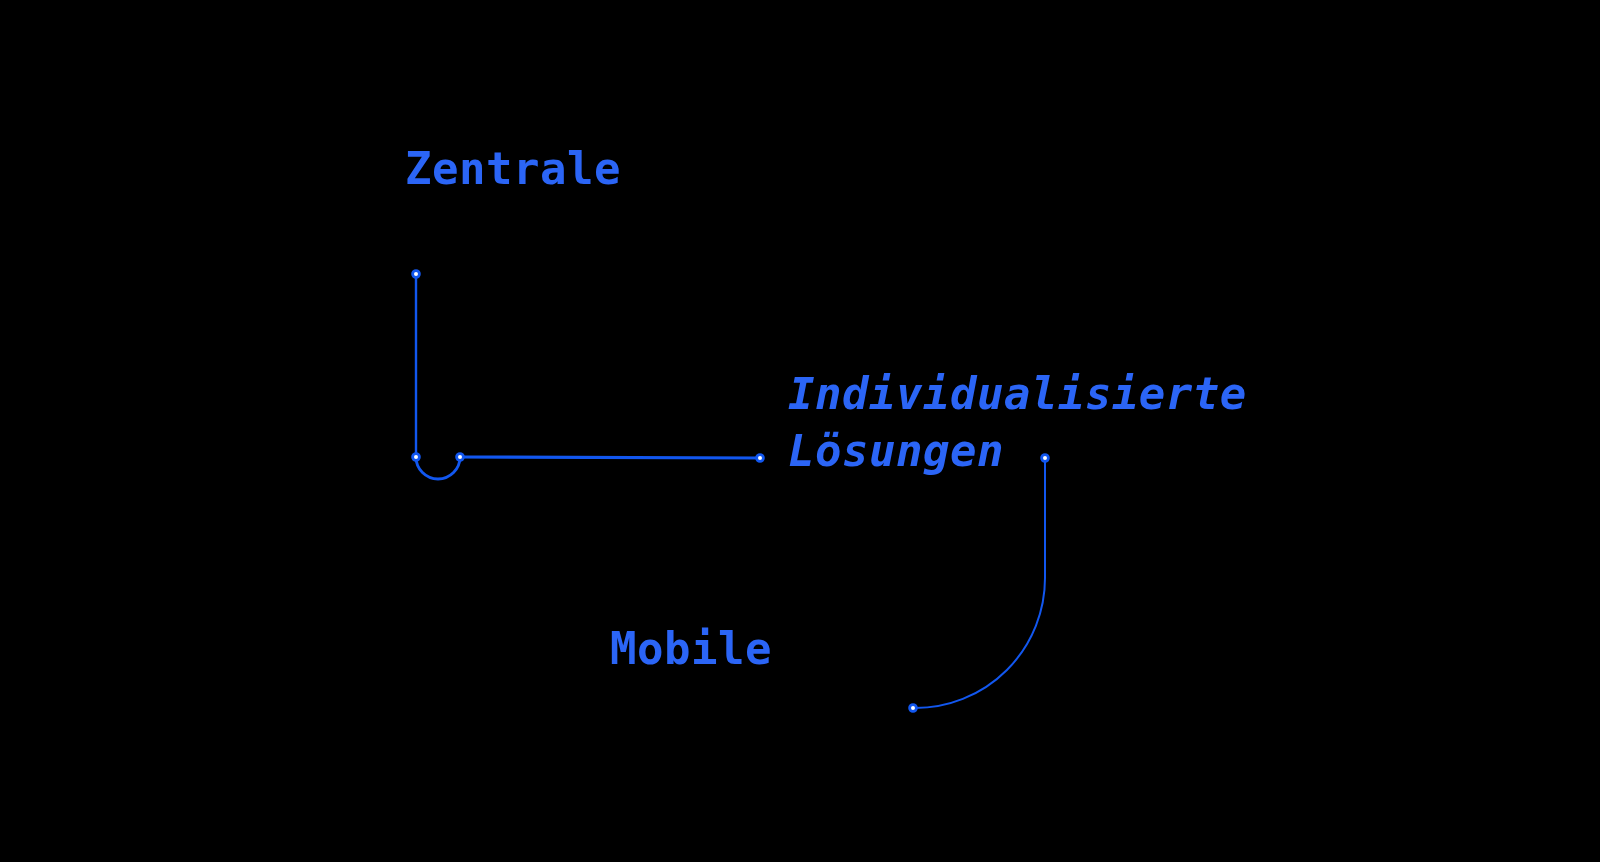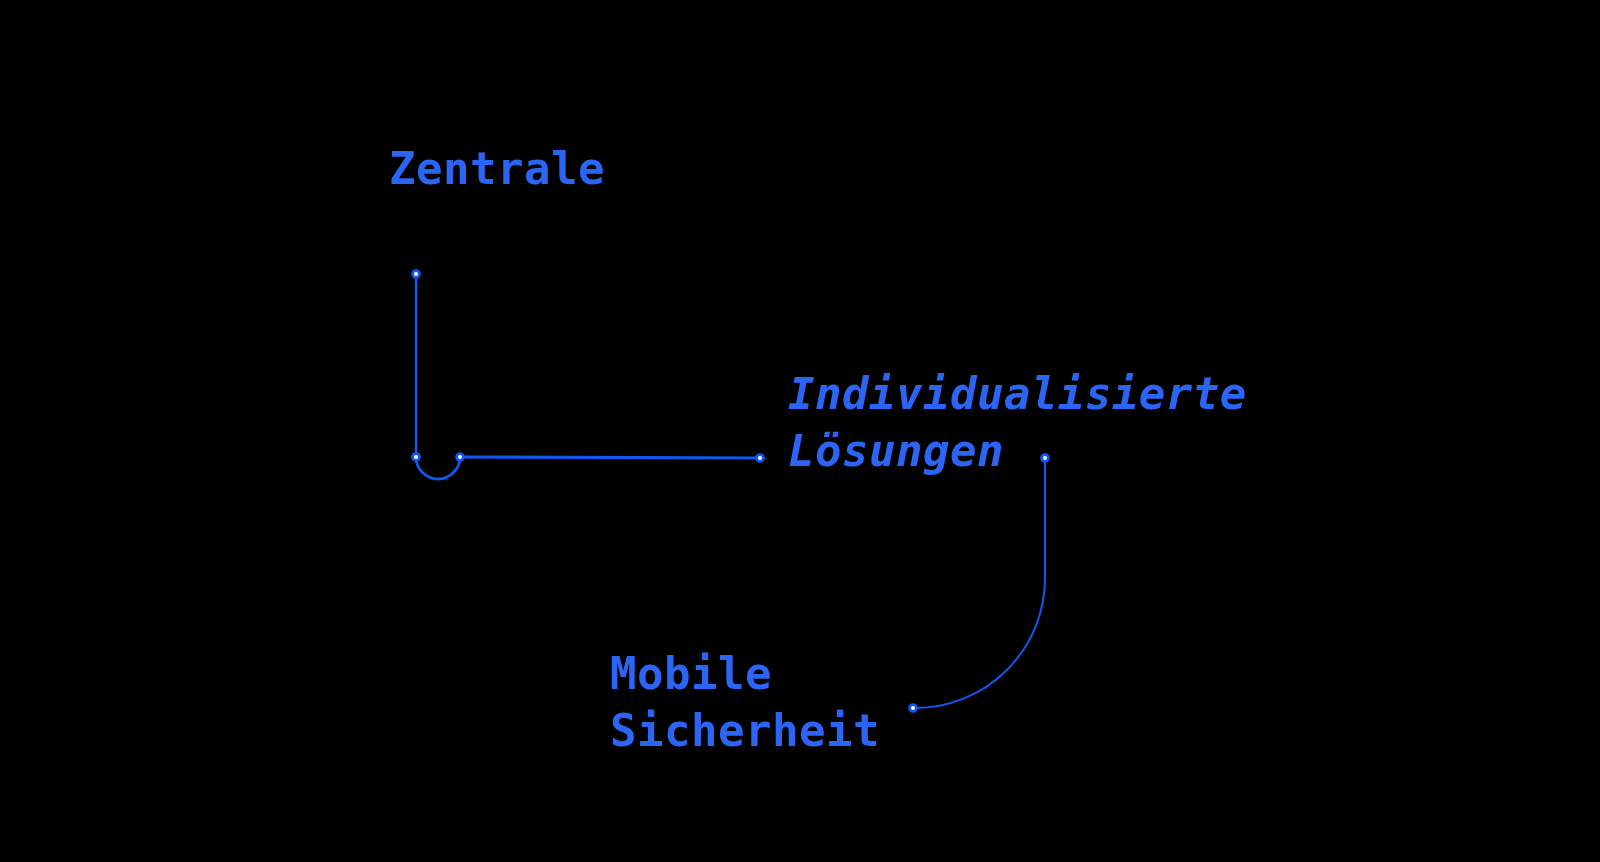--- a/index.html
+++ b/index.html
@@ -42,23 +42,23 @@
   .node-label {
     position: absolute;
     color: var(--accent-text);
     font-size: 44px;
     font-weight: bold;
     line-height: 57px;
     letter-spacing: 0.5px;
     white-space: nowrap;
   }
   .node-label span { display: block; }
-  #label-zentrale        { left: 389px; top: 140px; }
+  #label-zentrale        { left: 405px; top: 140px; }
   #label-individualisierte { left: 788px; top: 365px; font-style: italic; }
-  #label-mobile          { left: 610px; top: 620px; margin-top: 25px; }
+  #label-mobile          { left: 610px; top: 620px; }
 </style>
 </head>
 <body>
 
 <div class="canvas">
 
   <svg class="connector-svg" viewBox="0 0 1600 862" xmlns="http://www.w3.org/2000/svg">
 
     <path d="M 416 274 L 416 457" stroke-width="2.4"></path>
 
@@ -80,16 +80,15 @@
     <span>Zentrale</span>
   </div>
 
   <div class="node-label" id="label-individualisierte">
     <span>Individualisierte</span>
     <span>Lösungen</span>
   </div>
 
   <div class="node-label" id="label-mobile">
     <span>Mobile</span>
-    <span>Sicherheit</span>
   </div>
 
 </div>
 
 </body></html>

